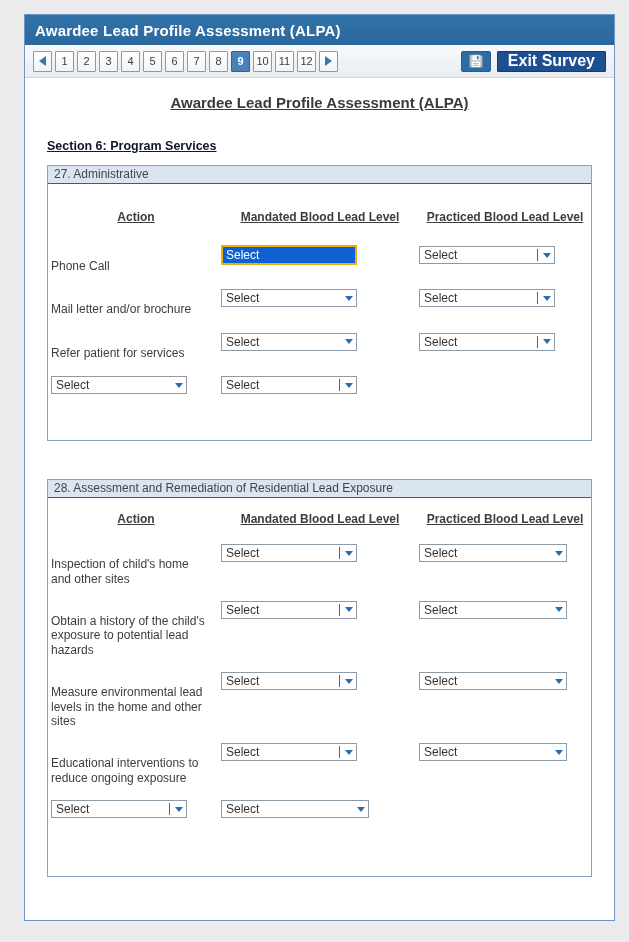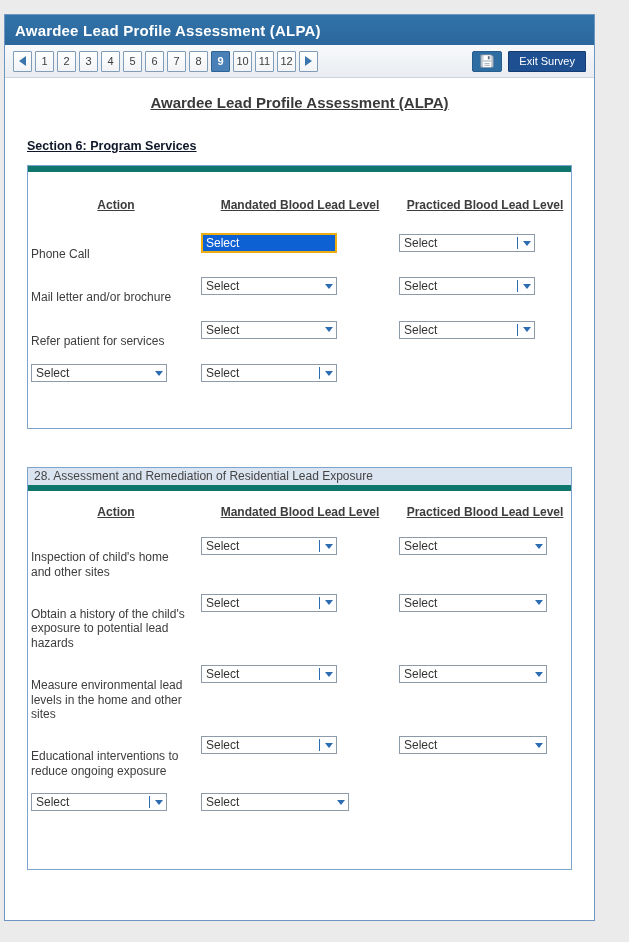--- a/index.html
+++ b/index.html
@@ -2,21 +2,21 @@
 <html><head>
 <meta charset="utf-8">
 <style>
   html,body{margin:0;padding:0;}
   body{
     width:629px;height:942px;background:#ebebeb;
     font-family:"Liberation Sans","DejaVu Sans",sans-serif;
     position:relative;overflow:hidden;
   }
   .card{
-    position:absolute;left:4px;top:14px;width:591px;height:907px;
+    position:absolute;left:24px;top:14px;width:591px;height:907px;
     background:#ffffff;border:1px solid #6f96c2;box-sizing:border-box;
     display:flex;flex-direction:column;justify-content:space-between;
   }
   
   .titlebar{
     height:30px;background:linear-gradient(#3173a9,#2b679c);
     display:flex;align-items:center;padding-left:10px;flex:none;
   }
   .titlebar span{color:#fff;font-weight:bold;font-size:15px;letter-spacing:.2px;}
   
@@ -36,39 +36,39 @@
   .pagebox.parrow{width:13px;}
   .tri-l{width:0;height:0;border-top:5px solid transparent;border-bottom:5px solid transparent;border-right:7px solid #3a76ad;}
   .tri-r{width:0;height:0;border-top:5px solid transparent;border-bottom:5px solid transparent;border-left:7px solid #3a76ad;}
   .toolbar-right{display:flex;align-items:center;gap:6px;}
   .savebtn{
     width:30px;height:21px;background:#2e6da2;border:1px solid #275d8c;border-radius:2px;
     display:flex;align-items:center;justify-content:center;cursor:pointer;padding:0;
   }
   .exitbtn{
     height:21px;background:#1d4f91;border:1px solid #143c74;color:#fff;
-    font-weight:normal;font-size:11px;padding:0 10px;cursor:pointer;border-radius:1px;
+    font-weight:bold;font-size:16px;padding:0 10px;cursor:pointer;border-radius:1px;
     font-family:"Liberation Sans",sans-serif;
   }
   
   .content{flex:1;padding:0 22px;box-sizing:border-box;}
   .page-title{
     text-align:center;font-size:15px;font-weight:bold;color:#3a3a3a;
     text-decoration:underline;margin:16px 0 0 0;
   }
   .section-heading{
     font-size:12.5px;font-weight:bold;color:#0f172a;text-decoration:underline;
     margin:28px 0 0 0;
   }
   .qpanel{margin-top:12px;border:1px solid #7da4cd;}
   .q1{margin-top:38px;}
   .qstrip{
     background:#dbe5f1;font-size:12px;color:#444;padding:2px 6px 2px 6px;height:13px;line-height:13px;
   }
-  .qbox{background:#fff;border-top:6px solid #0f766e;}
+  .qbox{background:#fff;border-top:1px solid #0f766e;}
   .q0 .qbox{padding:26px 0 30px 0;}
   .q1 .qbox{padding:14px 0 35px 0;}
   .qrow{display:grid;grid-template-columns:170px 198px 1fr;padding-left:3px;align-items:start;}
   .q0 .qrow{margin-bottom:16px;}
   .q1 .qrow{margin-bottom:15px;min-height:26px;}
   .qhead{margin-bottom:22px !important;min-height:0 !important;}
   .q1 .qhead{margin-bottom:18px !important;}
   .colhead{
     text-align:center;font-size:12px;font-weight:bold;color:#3d3d3d;text-decoration:underline;
   }
@@ -140,20 +140,21 @@
       </button>
       <button class="exitbtn">Exit Survey</button>
     </div>
   </div>
 
   <div class="content">
     <div class="page-title">Awardee Lead Profile Assessment (ALPA)</div>
     <div class="section-heading">Section 6: Program Services</div>
     <div id="questions">
         <div class="qpanel q0">
+          <div class="qstrip">27. Administrative</div>
           <div class="qbox">
             <div class="qrow qhead">
               <span class="colhead">Action</span>
               <span class="colhead">Mandated Blood Lead Level</span>
               <span class="colhead">Practiced Blood Lead Level</span>
             </div>
             <div class="qrow">
               <div class="rowlabel">Phone Call</div>
               <div class="sel sel-mandated focused">
                 <span class="sel-text">Select</span>

